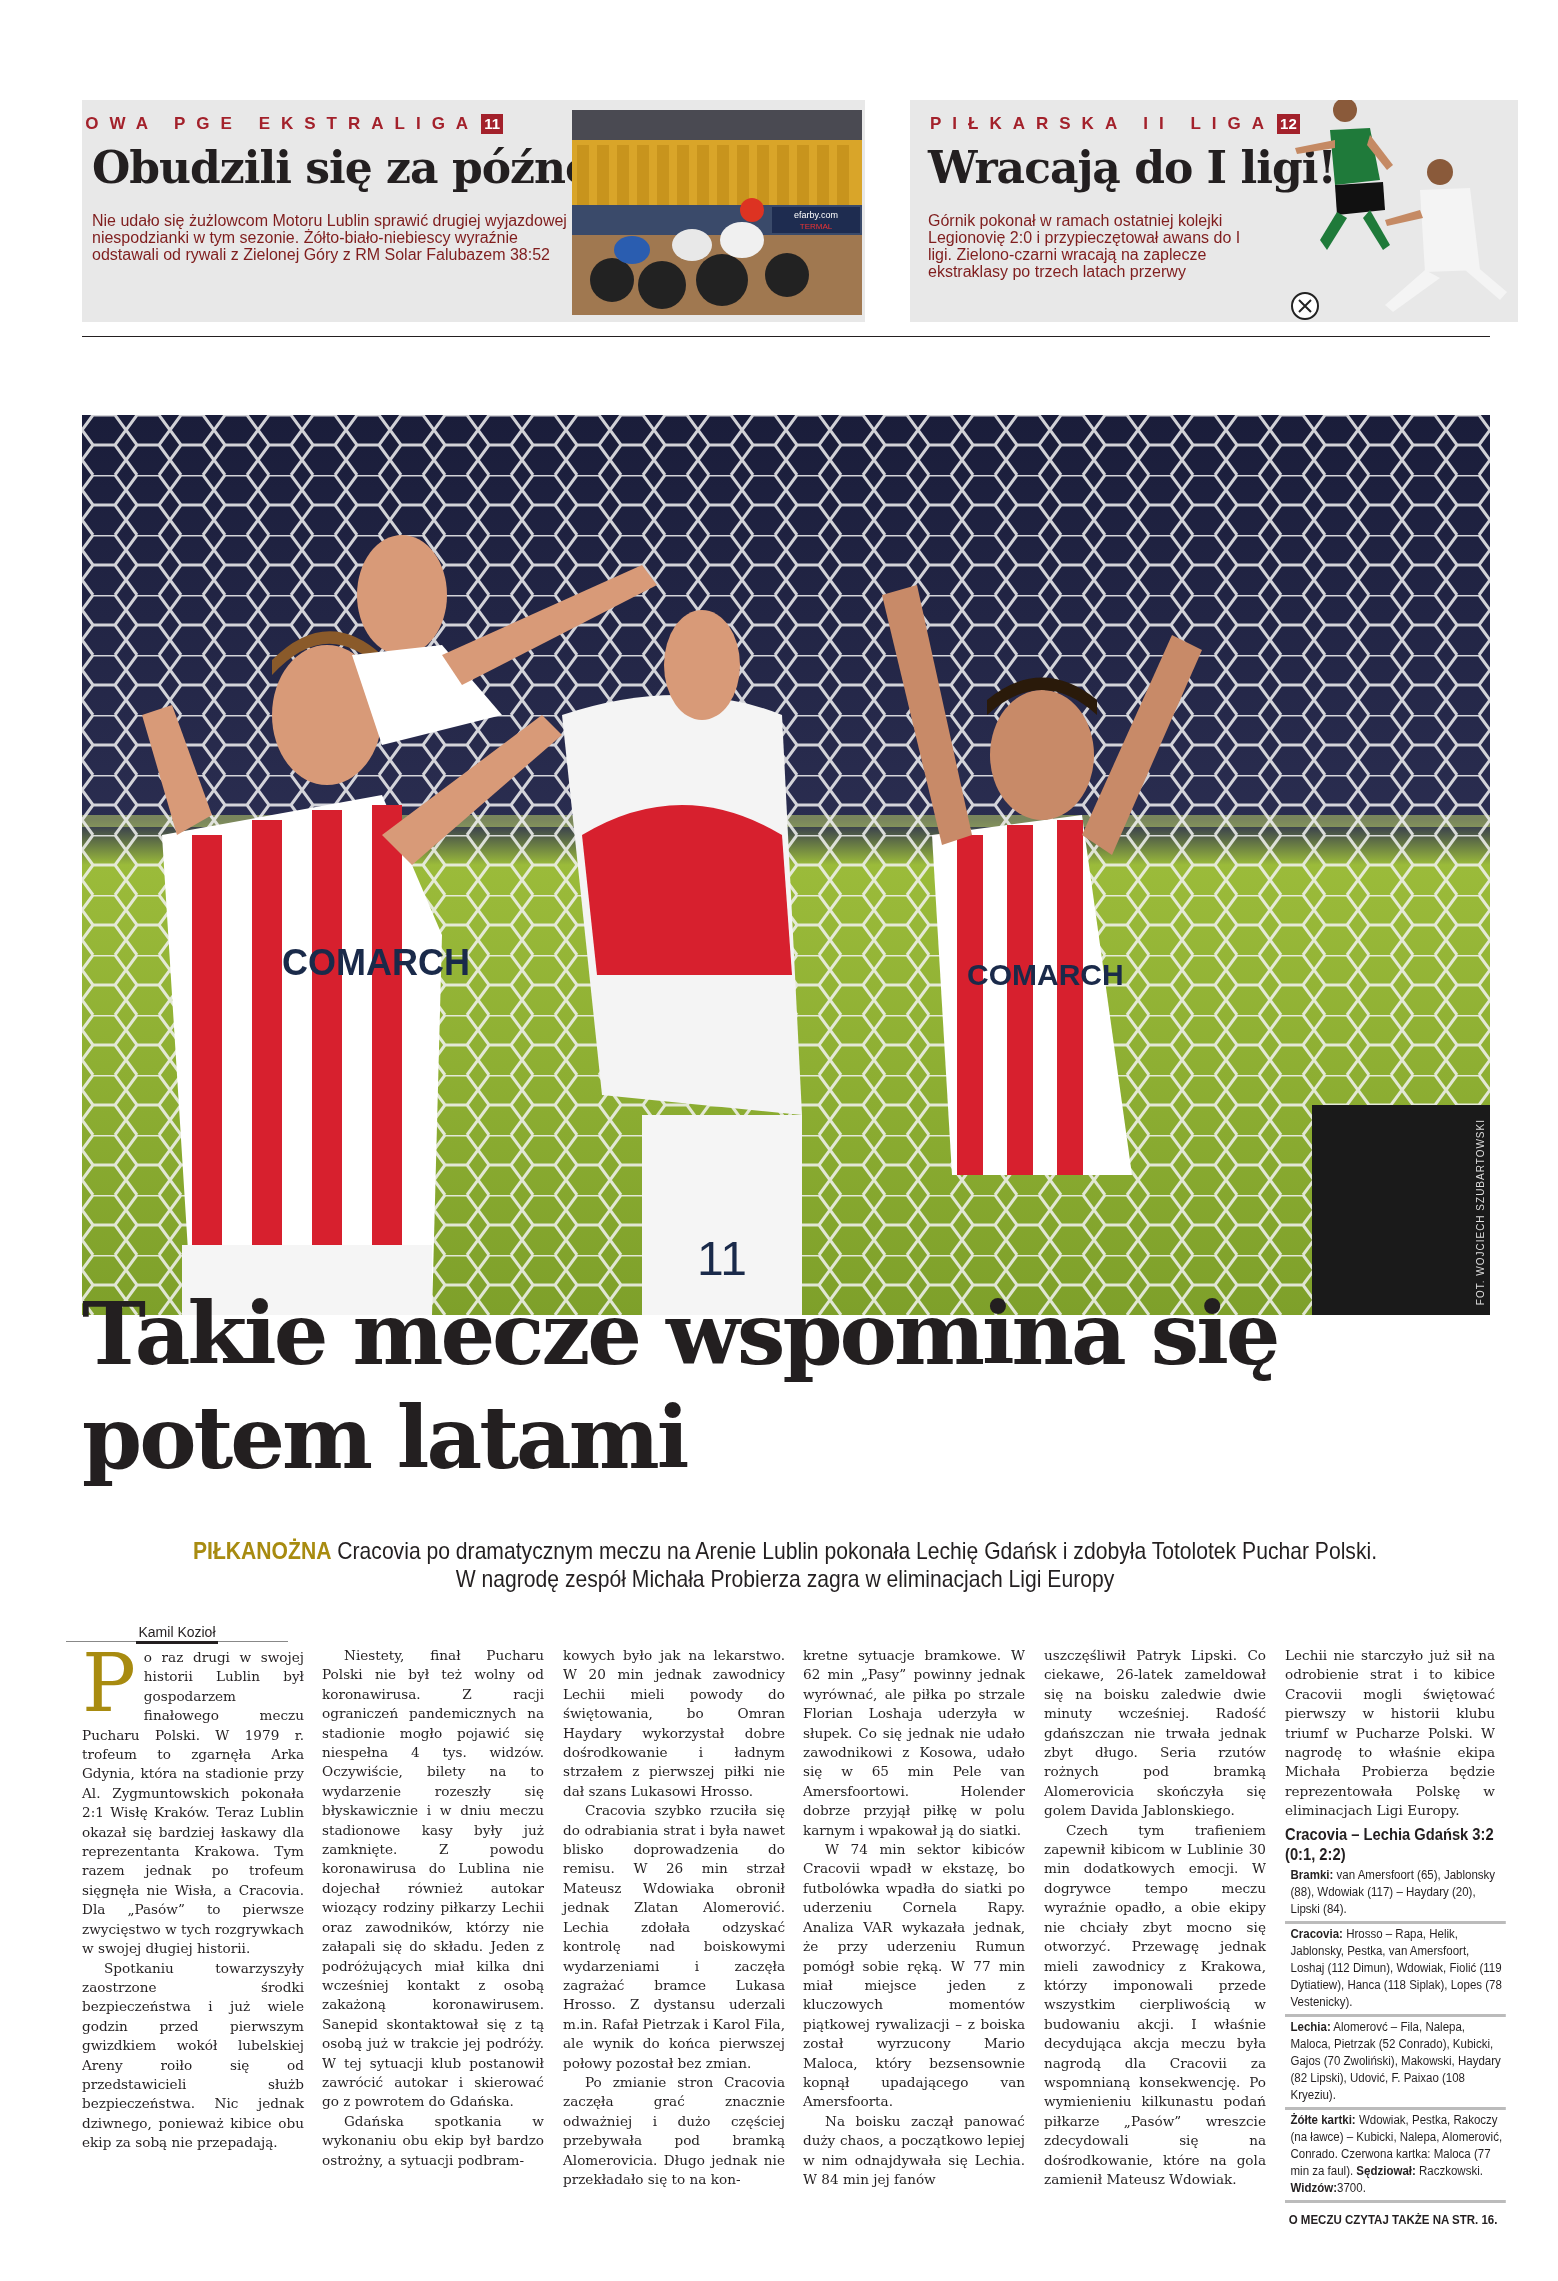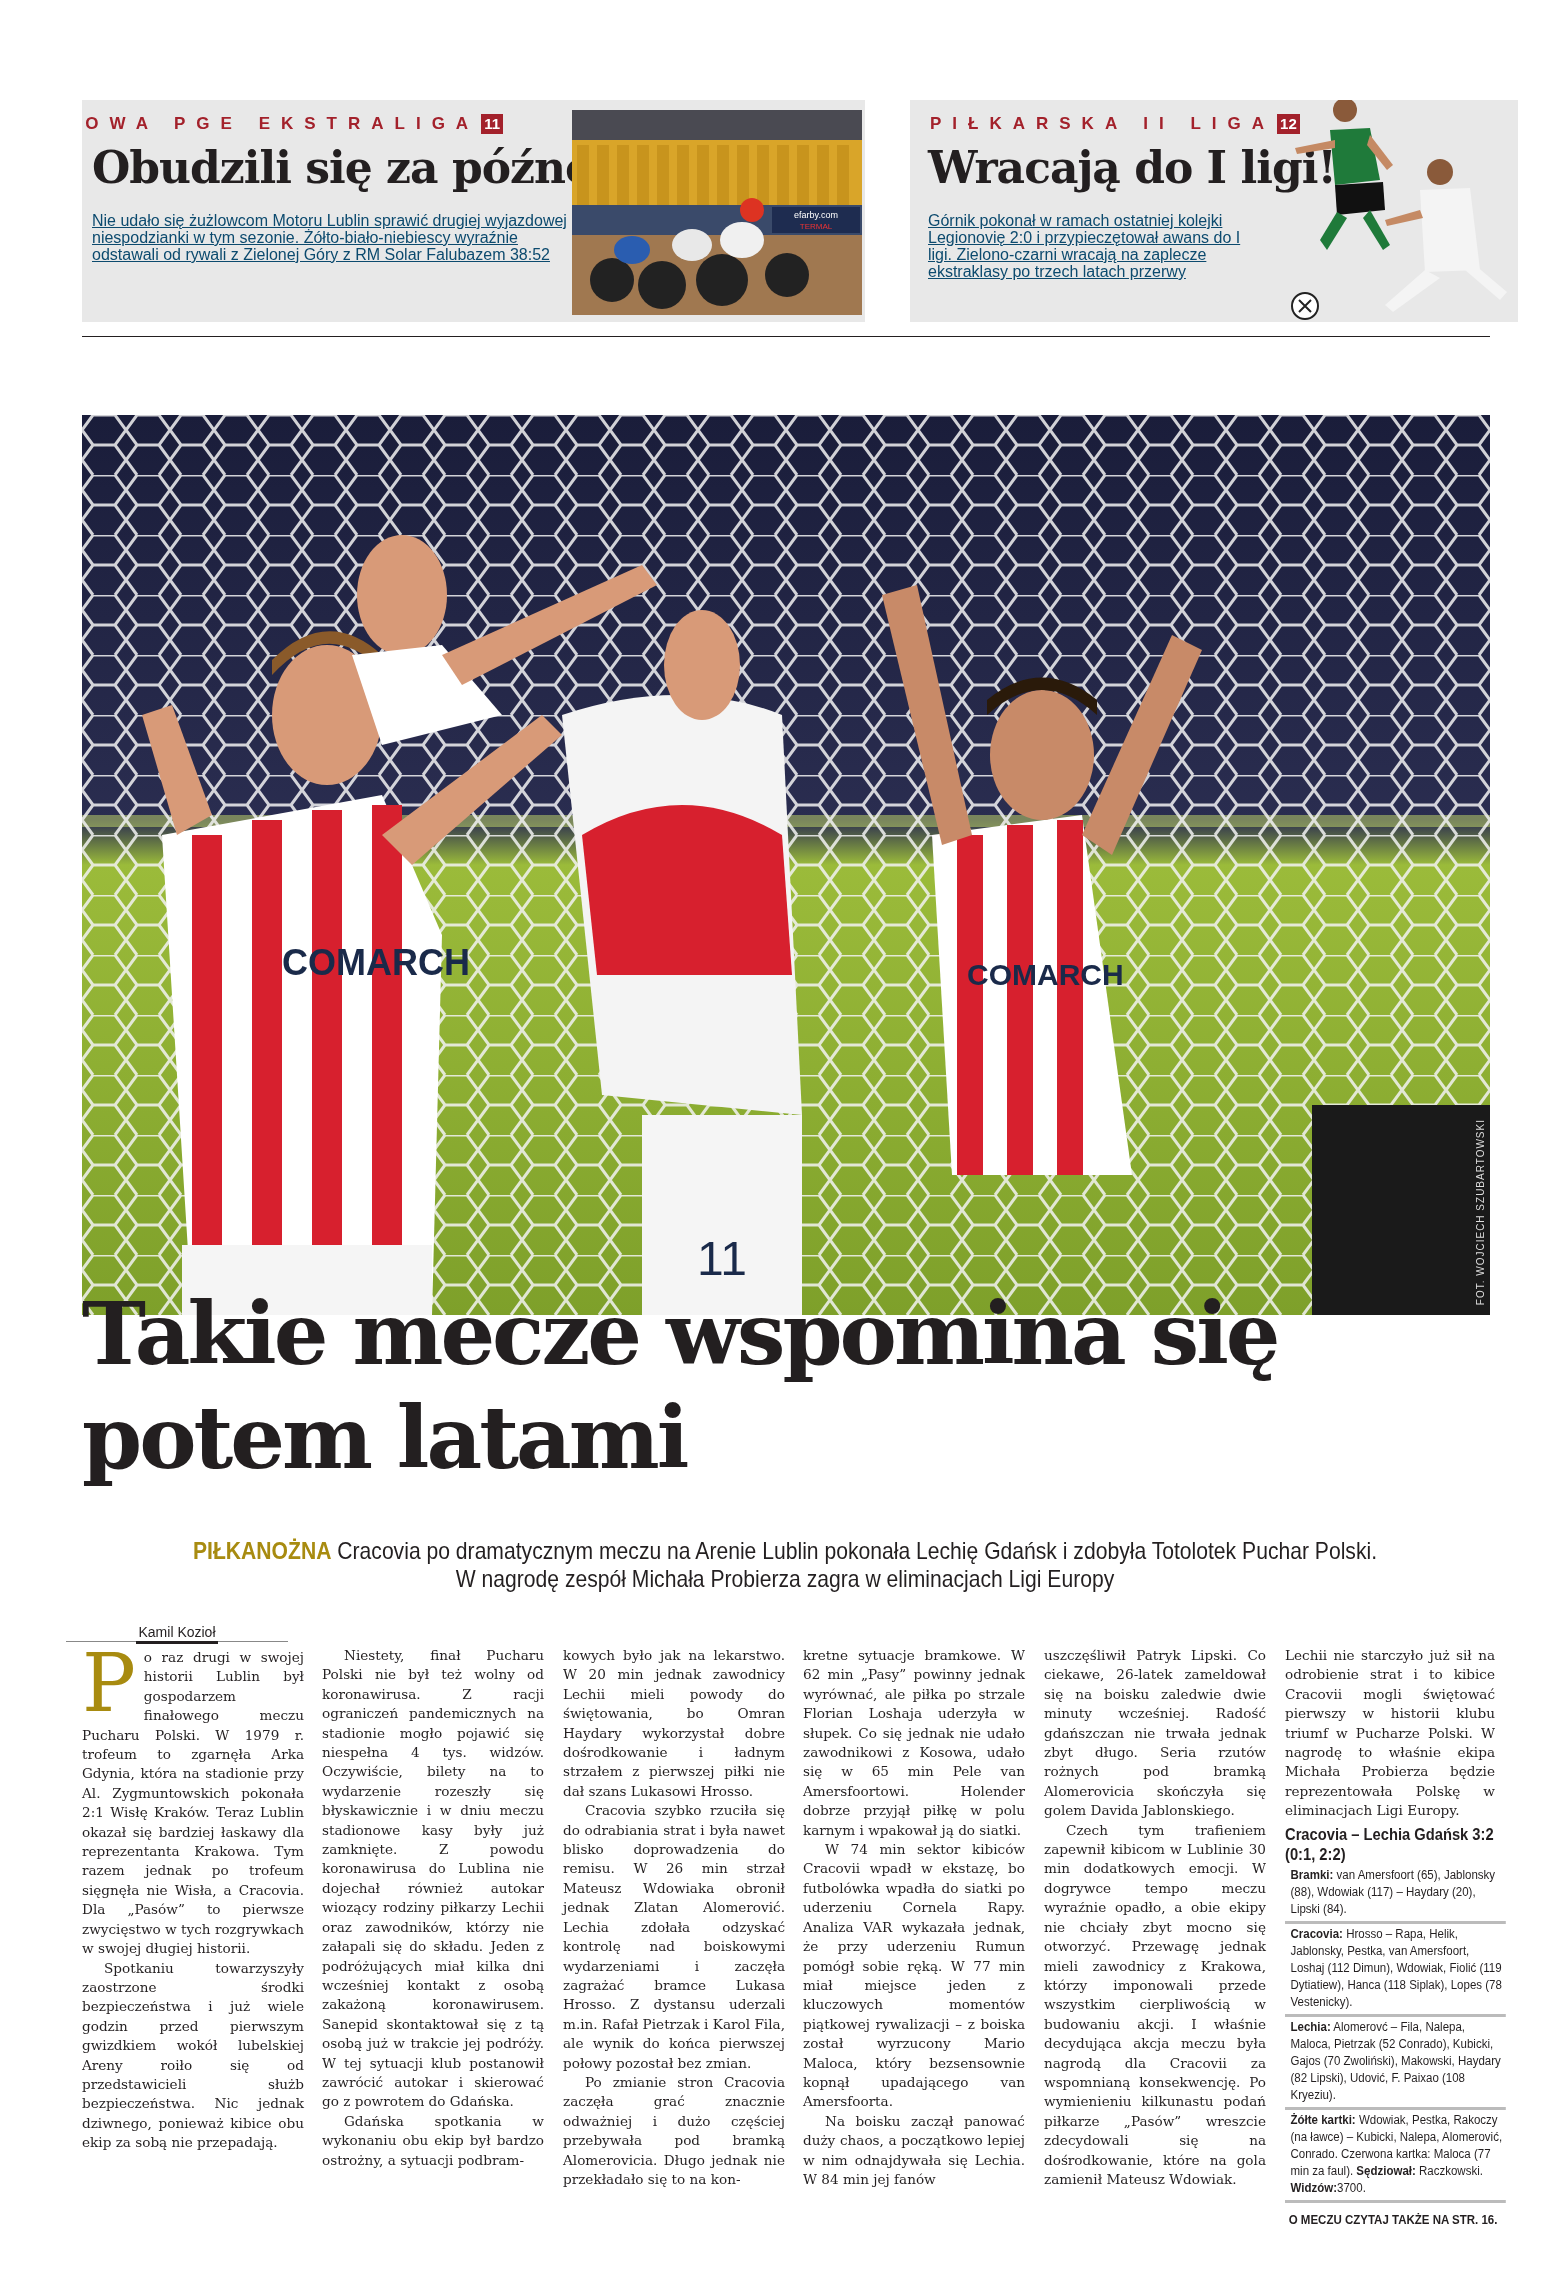--- a/index.html
+++ b/index.html
@@ -6,21 +6,21 @@
   html, body { width: 1558px; height: 2281px; background: #fff; overflow: hidden; }
   body { position: relative; font-family: "DejaVu Serif", serif; color: #231f20; }
 
   
   .teaser { position: absolute; top: 100px; height: 222px; background: #e8e8e8; overflow: hidden; }
   .teaser.left { left: 82px; width: 783px; }
   .teaser.right { left: 882px; width: 608px; margin-left: 28px; }
   .kicker { position: absolute; font-family: "Liberation Sans", sans-serif; font-weight: bold; color: #a3212b; font-size: 17px; letter-spacing: 11px; white-space: nowrap; display: flex; align-items: center; }
   .pagebox { background: #a3212b; color: #fff; font-size: 15px; letter-spacing: 0; padding: 1px 3px; margin-left: 2px; line-height: 18px; }
   .teaser-title { position: absolute; font-family: "DejaVu Serif", serif; font-weight: bold; font-size: 44px; letter-spacing: -1px; color: #231f20; white-space: nowrap; }
-  .teaser-lead { position: absolute; font-family: "Liberation Sans", sans-serif; font-size: 16px; line-height: 17px; color: #0c4a6e; text-decoration: underline; }
+  .teaser-lead { position: absolute; font-family: "Liberation Sans", sans-serif; font-size: 16px; line-height: 17px; color: #7f1d1d; }
   .teaser-photo { position: absolute; }
 
   .rule { position: absolute; left: 82px; width: 1408px; top: 336px; height: 1px; background: #231f20; }
 
   
   .hero { position: absolute; left: 82px; top: 368px; width: 1408px; height: 900px; overflow: hidden; background: #6a8a2a; margin-top: 47px; }
   .photo-credit { position: absolute; right: 4px; bottom: 10px; writing-mode: vertical-rl; transform: rotate(180deg); font-family: "Liberation Sans", sans-serif; font-size: 10px; color: #ddd; letter-spacing: 1px; }
 
   
   .headline { position: absolute; left: 82px; width: 1408px; top: 1282px; font-family: "DejaVu Serif", serif; font-weight: bold; font-size: 86px; line-height: 104px; letter-spacing: -3px; color: #231f20; }

